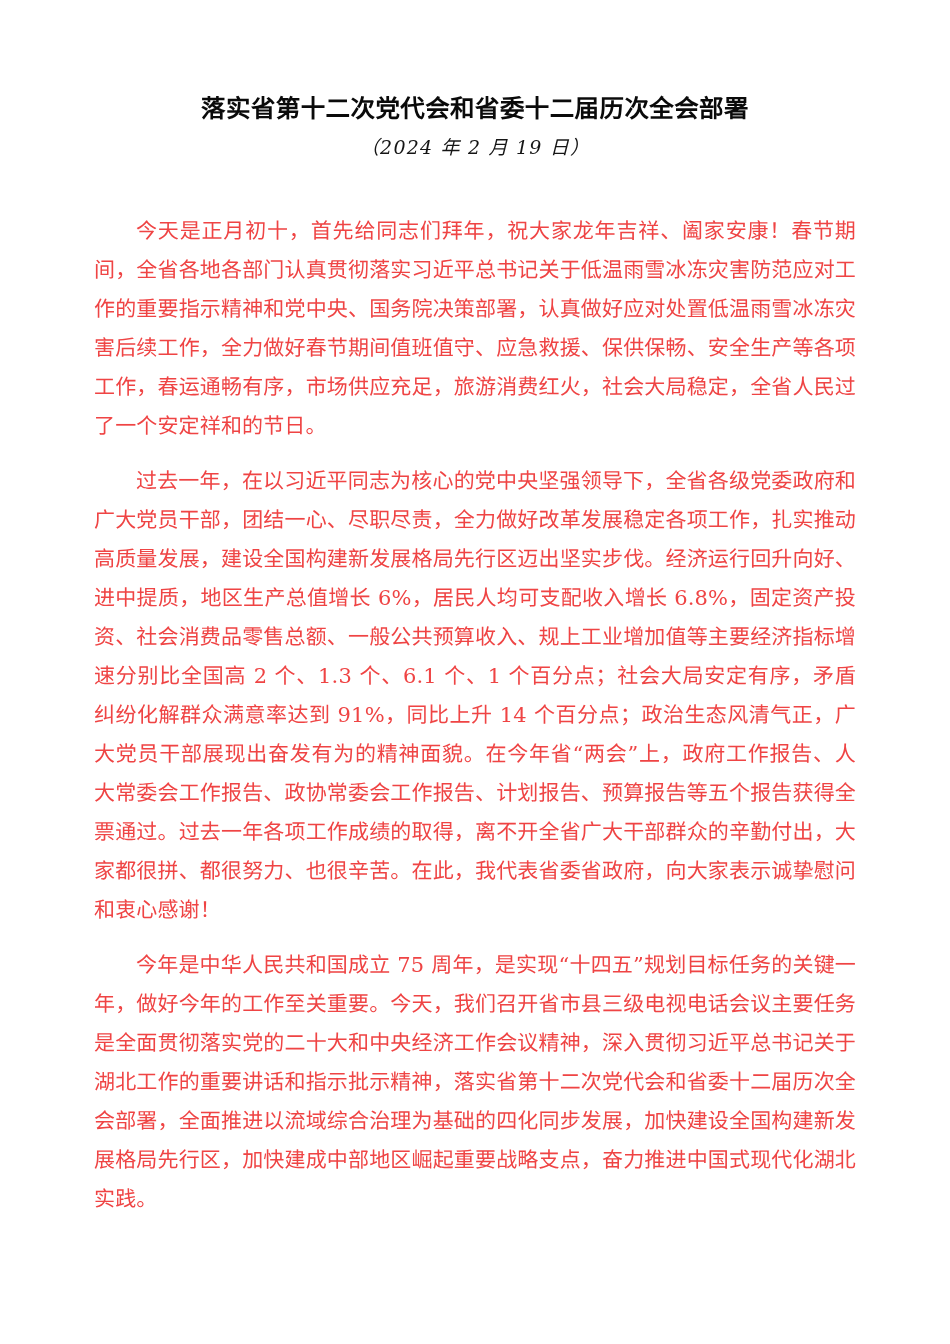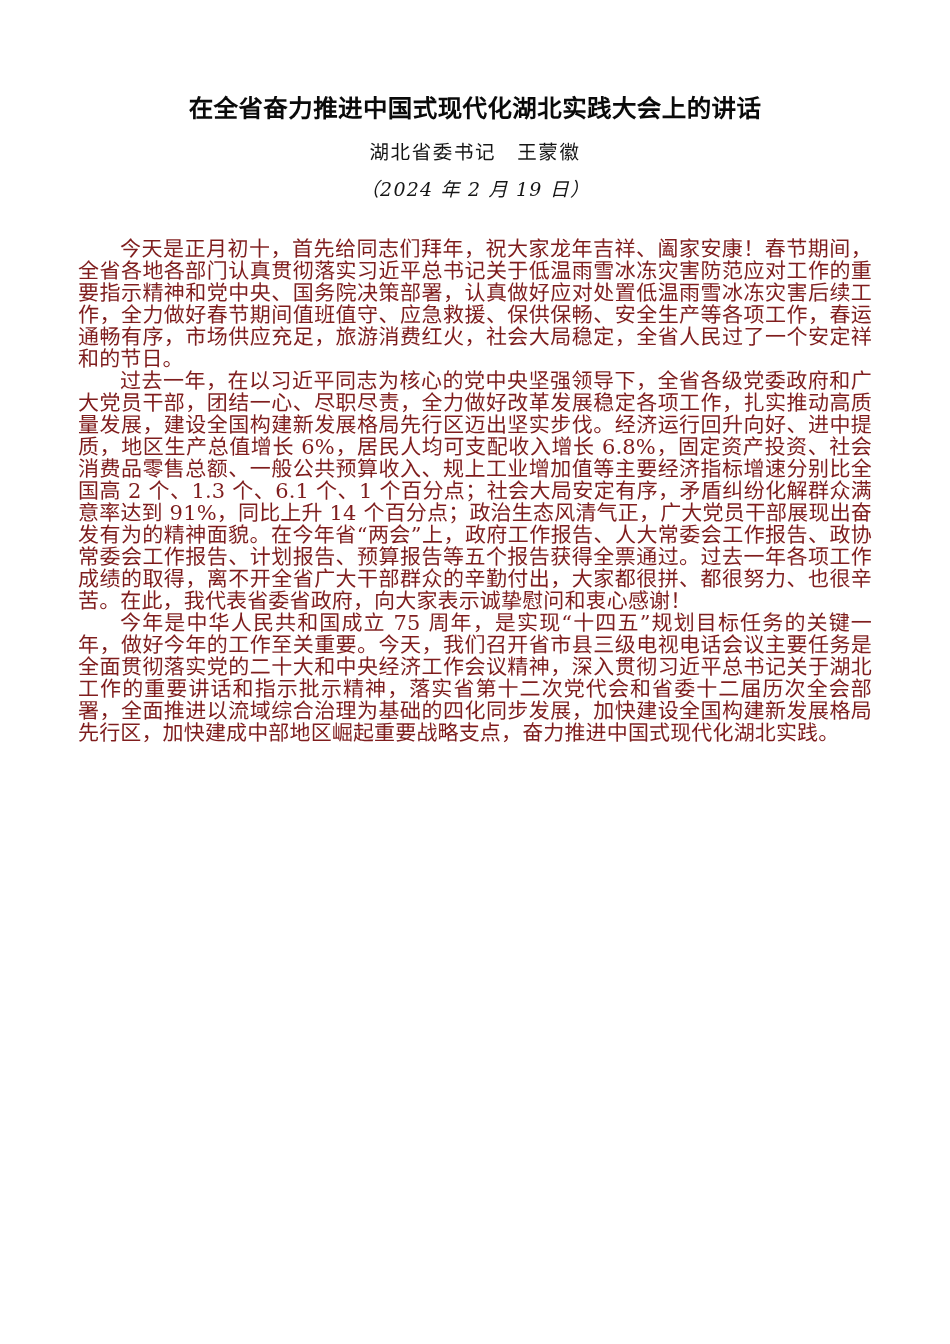--- a/index.html
+++ b/index.html
@@ -65,40 +65,39 @@
   }
 
   .doc-content {
     margin: 0;
     padding-top: 34px;
   }
 
   .doc-para {
     font-family: "DejaVu Serif", "Liberation Serif", serif;
     font-size: 21px;
-    line-height: 22px;
+    line-height: 39px;
     text-align: justify;
     text-align-last: left;
     text-justify: inter-ideograph;
     letter-spacing: 0.15px;
-    color: #7f1d1d;
-    margin: 0;
+    color: #ef4444;
+    margin: 16px;
     text-indent: 2em;
     word-break: break-all;
   }
 </style>
 </head>
 <body>
 
 <div class="page">
   <div class="doc-body">
 
-    <h1 class="doc-title">在全省奋力推进中国式现代化湖北实践大会上的讲话</h1>
+    <h1 class="doc-title">落实省第十二次党代会和省委十二届历次全会部署</h1>
 
-    <div class="doc-byline">湖北省委书记　王蒙徽</div>
 
     <div class="doc-date">（2024 年 2 月 19 日）</div>
 
     <div class="doc-content">
       <p class="doc-para">今天是正月初十，首先给同志们拜年，祝大家龙年吉祥、阖家安康！春节期间，全省各地各部门认真贯彻落实习近平总书记关于低温雨雪冰冻灾害防范应对工作的重要指示精神和党中央、国务院决策部署，认真做好应对处置低温雨雪冰冻灾害后续工作，全力做好春节期间值班值守、应急救援、保供保畅、安全生产等各项工作，春运通畅有序，市场供应充足，旅游消费红火，社会大局稳定，全省人民过了一个安定祥和的节日。</p>
       <p class="doc-para">过去一年，在以习近平同志为核心的党中央坚强领导下，全省各级党委政府和广大党员干部，团结一心、尽职尽责，全力做好改革发展稳定各项工作，扎实推动高质量发展，建设全国构建新发展格局先行区迈出坚实步伐。经济运行回升向好、进中提质，地区生产总值增长 6%，居民人均可支配收入增长 6.8%，固定资产投资、社会消费品零售总额、一般公共预算收入、规上工业增加值等主要经济指标增速分别比全国高 2 个、1.3 个、6.1 个、1 个百分点；社会大局安定有序，矛盾纠纷化解群众满意率达到 91%，同比上升 14 个百分点；政治生态风清气正，广大党员干部展现出奋发有为的精神面貌。在今年省“两会”上，政府工作报告、人大常委会工作报告、政协常委会工作报告、计划报告、预算报告等五个报告获得全票通过。过去一年各项工作成绩的取得，离不开全省广大干部群众的辛勤付出，大家都很拼、都很努力、也很辛苦。在此，我代表省委省政府，向大家表示诚挚慰问和衷心感谢！</p>
       <p class="doc-para">今年是中华人民共和国成立 75 周年，是实现“十四五”规划目标任务的关键一年，做好今年的工作至关重要。今天，我们召开省市县三级电视电话会议主要任务是全面贯彻落实党的二十大和中央经济工作会议精神，深入贯彻习近平总书记关于湖北工作的重要讲话和指示批示精神，落实省第十二次党代会和省委十二届历次全会部署，全面推进以流域综合治理为基础的四化同步发展，加快建设全国构建新发展格局先行区，加快建成中部地区崛起重要战略支点，奋力推进中国式现代化湖北实践。</p>
     </div>
 
   </div>

